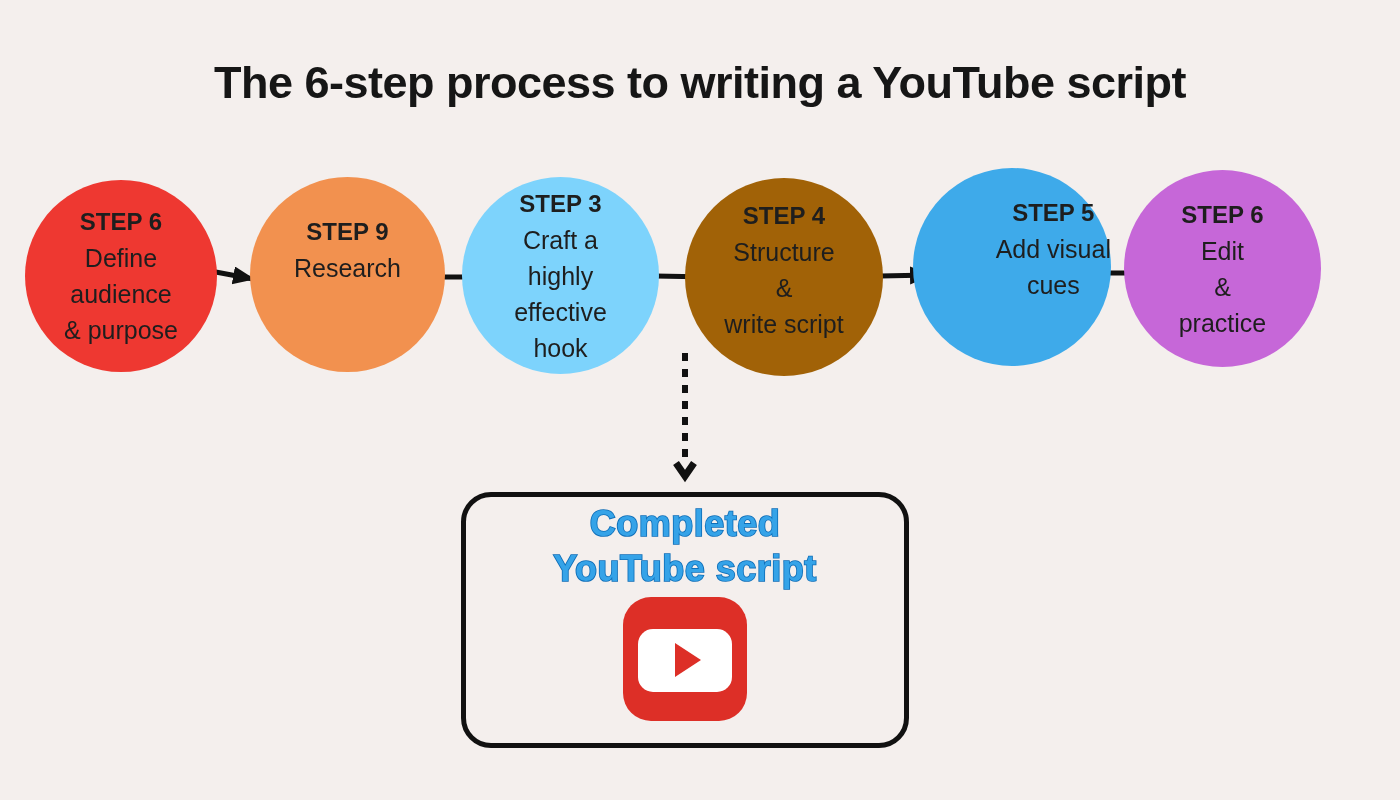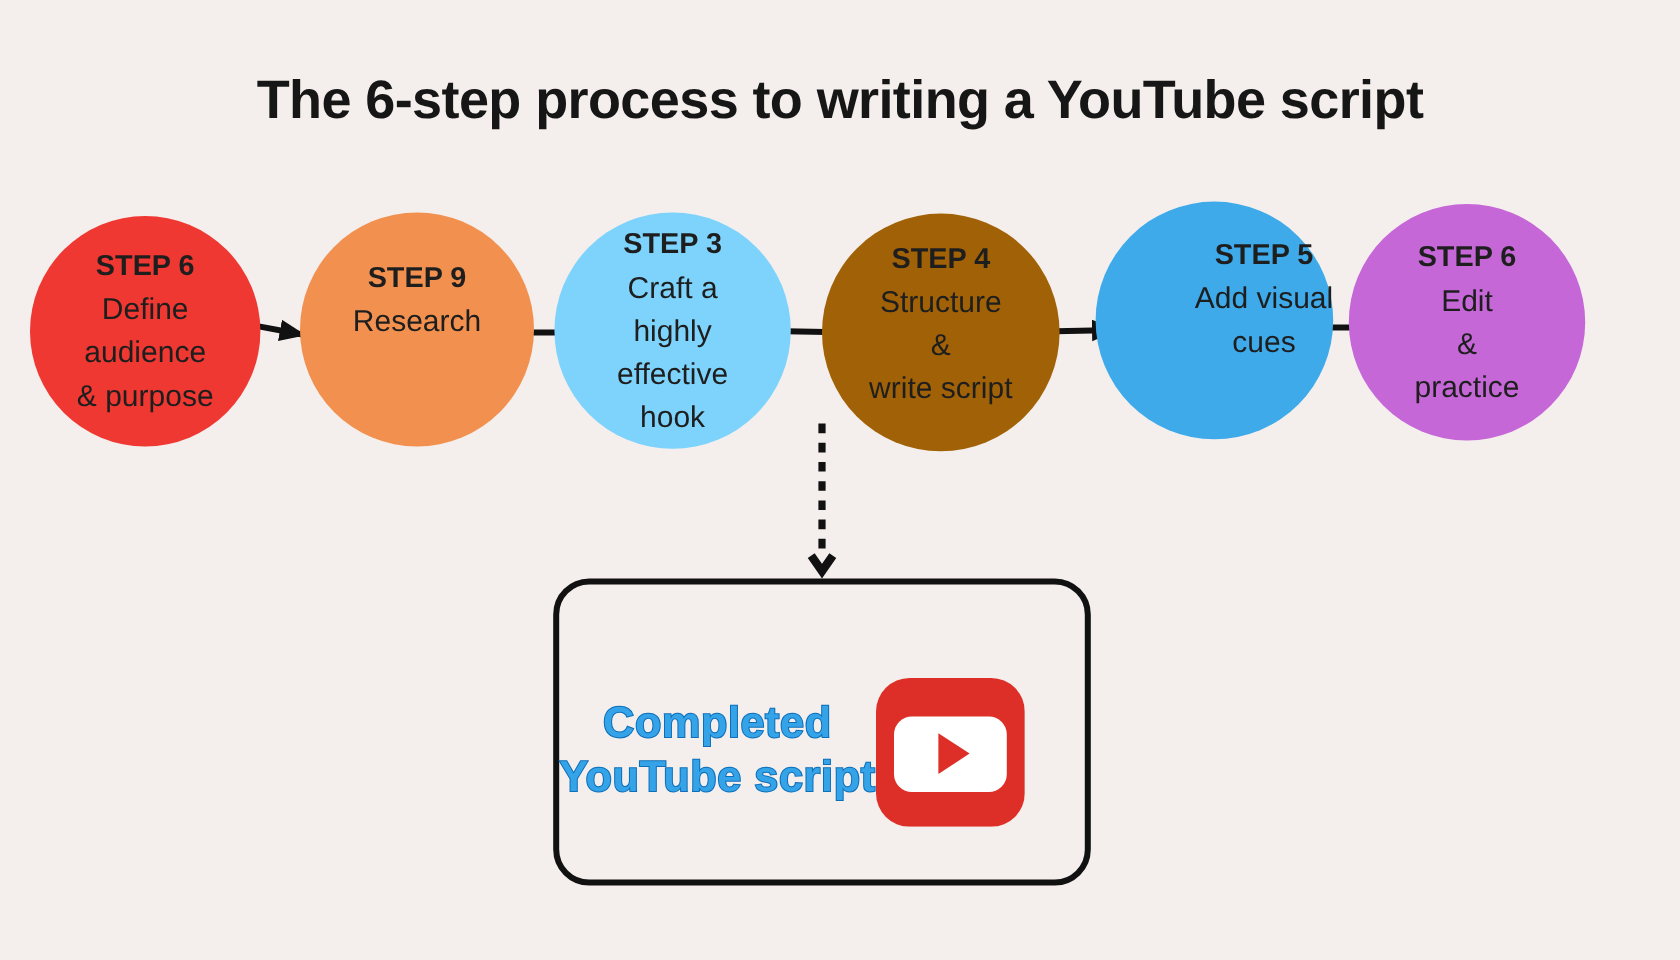--- a/index.html
+++ b/index.html
@@ -26,23 +26,23 @@
   .c1 { left:25px;   top:180px; width:192px; height:192px; }
   .c2 { left:250px;  top:177px; width:195px; height:195px; }
   .c2 .circle-inner { padding-bottom:50px; }
   .c3 { left:462px;  top:177px; width:197px; height:197px; }
   .c4 { left:685px;  top:178px; width:198px; height:198px; }
   .c4 .circle-inner { padding-bottom:14px; }
   .c5 { left:913px;  top:168px; width:198px; height:198px;justify-content:flex-end; }
   .c5 .circle-inner { padding-bottom:36px; }
   .c6 { left:1124px; top:170px; width:197px; height:197px; }
   .result-box {
-    position:absolute; left:461px; top:482px; width:448px; height:256px;
+    position:absolute; left:461px; top:492px; width:448px; height:256px;
     box-sizing:border-box; border:5px solid #111; border-radius:30px;
-    display:flex; flex-direction:row; align-items:center; padding-top:28px;
+    display:flex; flex-direction:column; align-items:center; padding-top:4px;
   }
   .result-title {
     font-size:36px; font-weight:700; line-height:45px; letter-spacing:0.5px;
     text-align:center; white-space:pre-line;
     -webkit-text-stroke:1.7px #0e6eb8;
     paint-order:stroke fill;
   }
   .yt-icon { margin-top:6px; width:124px; height:124px; }
 </style>
 </head>

